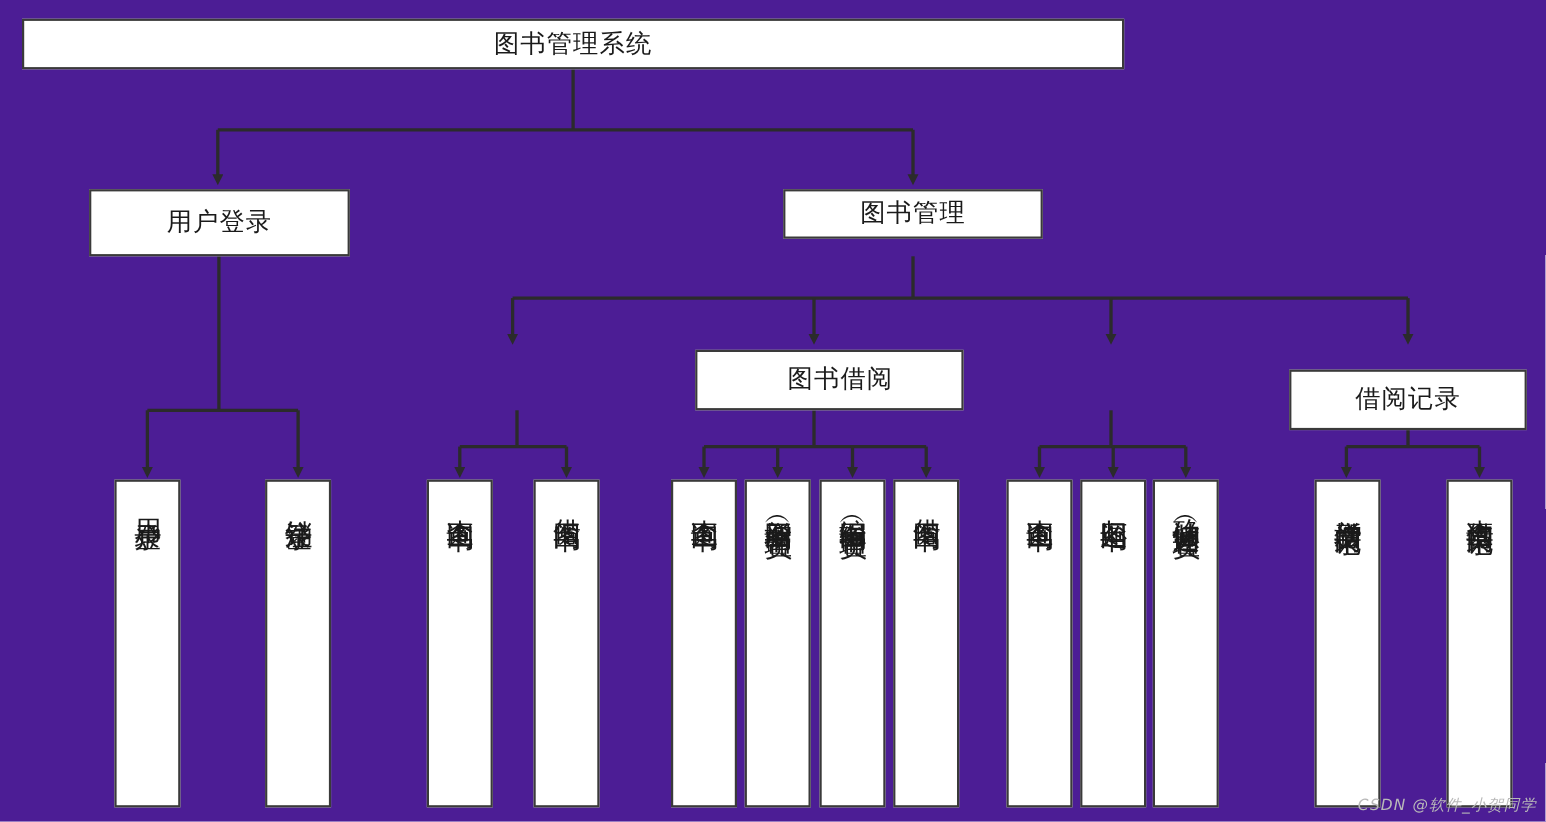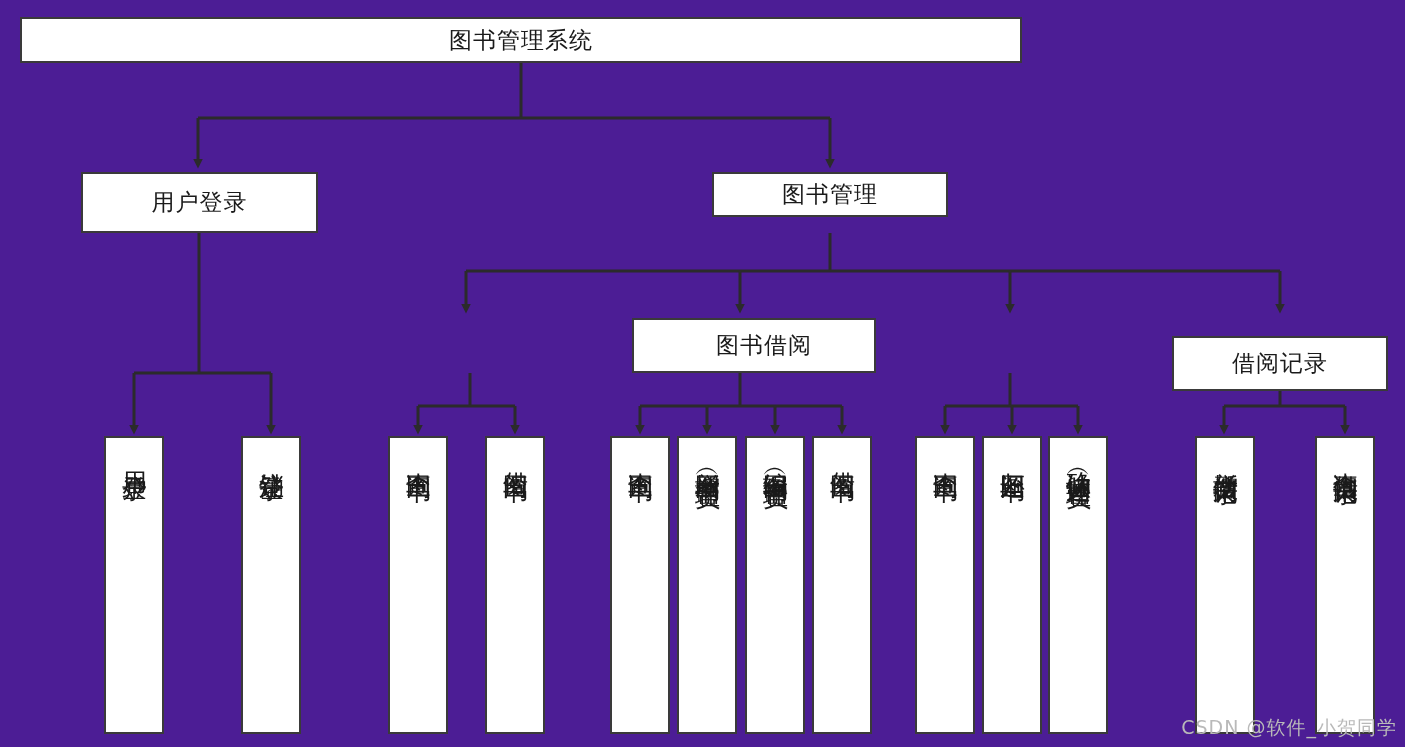--- a/index.html
+++ b/index.html
@@ -46,25 +46,26 @@
     font-size:25px;
     line-height:1.12;
     letter-spacing:2px;
     white-space:nowrap;
     text-align:left;
   }
   .watermark{
     position:absolute;
     right:8px;
     bottom:6px;
-    font-size:19px;
+    font-size:14px;
     color:#b9b9b9;
     letter-spacing:1px;
     white-space:nowrap;
     user-select:none;
+    font-style:italic;
   }
 </style>
 </head>
 <body>
 
 <div id="canvas">
 
   <svg id="wires" viewBox="0 0 1405 747">
     <defs>
       <marker id="arrow" markerWidth="11" markerHeight="11" refX="1.5" refY="5" orient="auto" markerUnits="userSpaceOnUse">

